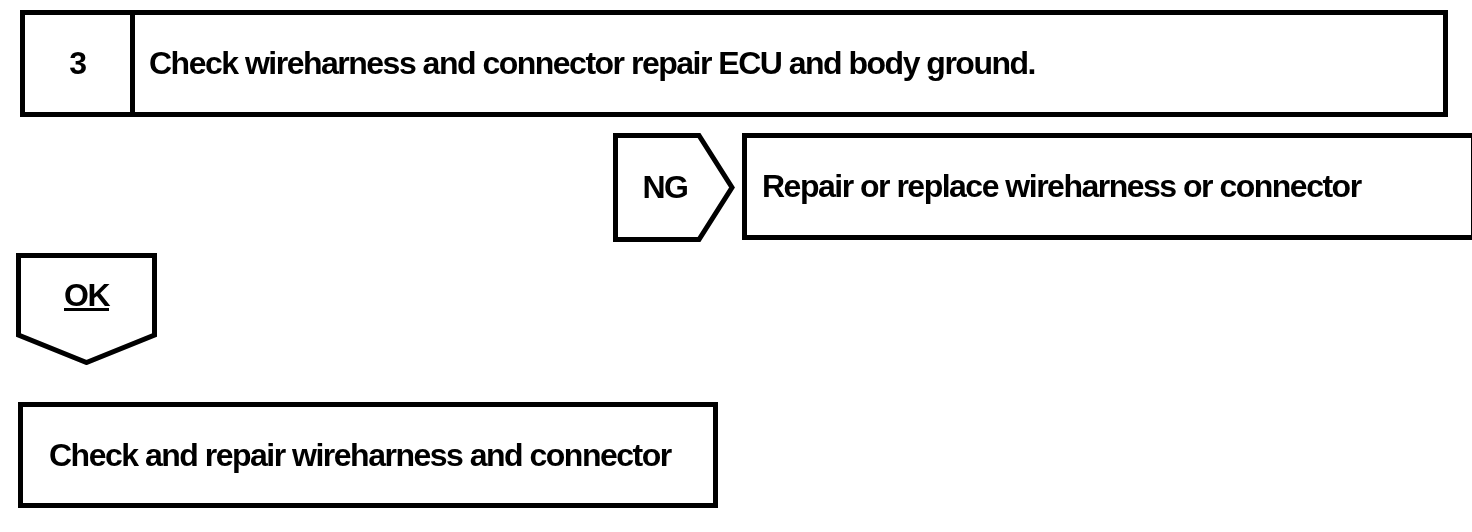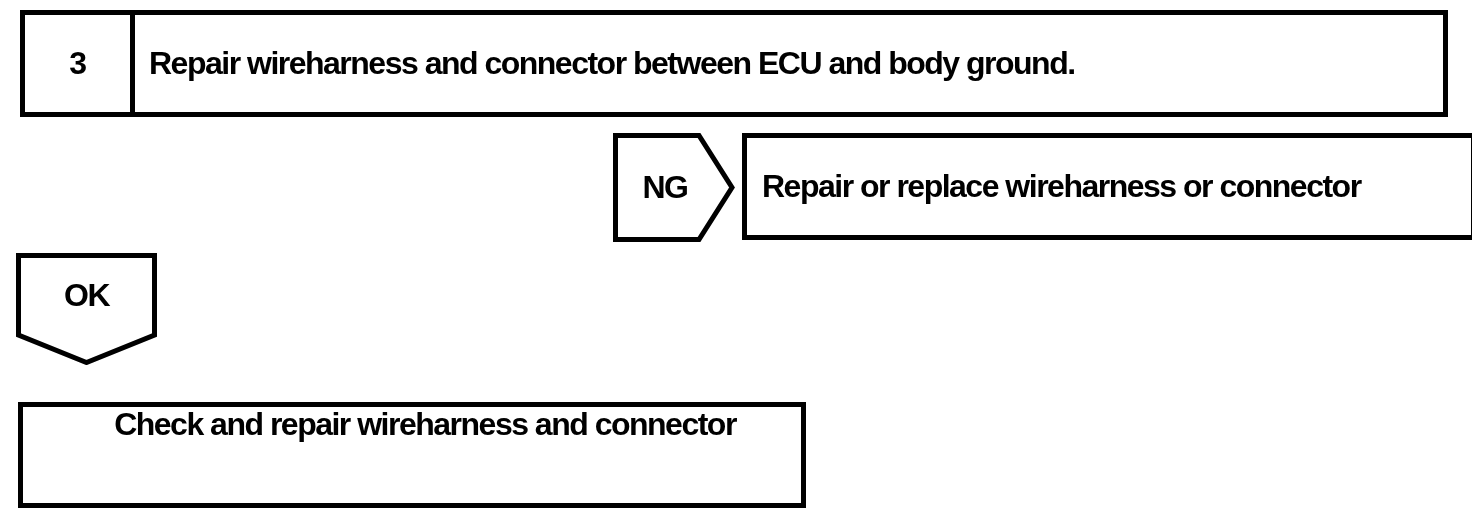--- a/index.html
+++ b/index.html
@@ -88,20 +88,21 @@
     top: 253px;
     width: 141px;
     height: 112px;
   }
 
   .ok-connector .connector-label {
     left: 0;
     top: 0;
     width: 141px;
     height: 84px;
+    text-decoration: underline;
   }
 
   
   .action-box {
     position: absolute;
     left: 742px;
     top: 133px;
     width: 734px;
     height: 107px;
     border: 5px solid #000000;
@@ -109,46 +110,46 @@
     align-items: center;
     padding-left: 15px;
     background: #ffffff;
   }
 
   
   .result-box {
     position: absolute;
     left: 18px;
     top: 402px;
-    width: 788px;
+    width: 700px;
     height: 106px;
     border: 5px solid #000000;
     display: flex;
-    flex-direction: row;
+    flex-direction: column;
     justify-content: center;
     padding-left: 26px;
     background: #ffffff;
   }
 
   .result-box .line {
     line-height: 34px;
     white-space: nowrap;
   }
 </style>
 </head>
 <body>
 
 <div class="page">
 
   <div class="step-box">
     <div class="step-number-cell">
       <span class="bold-text">3</span>
     </div>
     <div class="step-instruction-cell">
-      <span class="bold-text">Repair wireharness and connector between ECU and body ground.</span>
+      <span class="bold-text">Check wireharness and connector repair ECU and body ground.</span>
     </div>
   </div>
 
   <div class="connector ng-connector">
     <svg width="122" height="109" viewBox="0 0 122 109">
       <polygon points="2.5,2.5 86,2.5 119,54.5 86,106.5 2.5,106.5" fill="#ffffff" stroke="#000000" stroke-width="5" stroke-linejoin="miter"></polygon>
     </svg>
     <div class="connector-label">
       <span class="bold-text">NG</span>
     </div>

